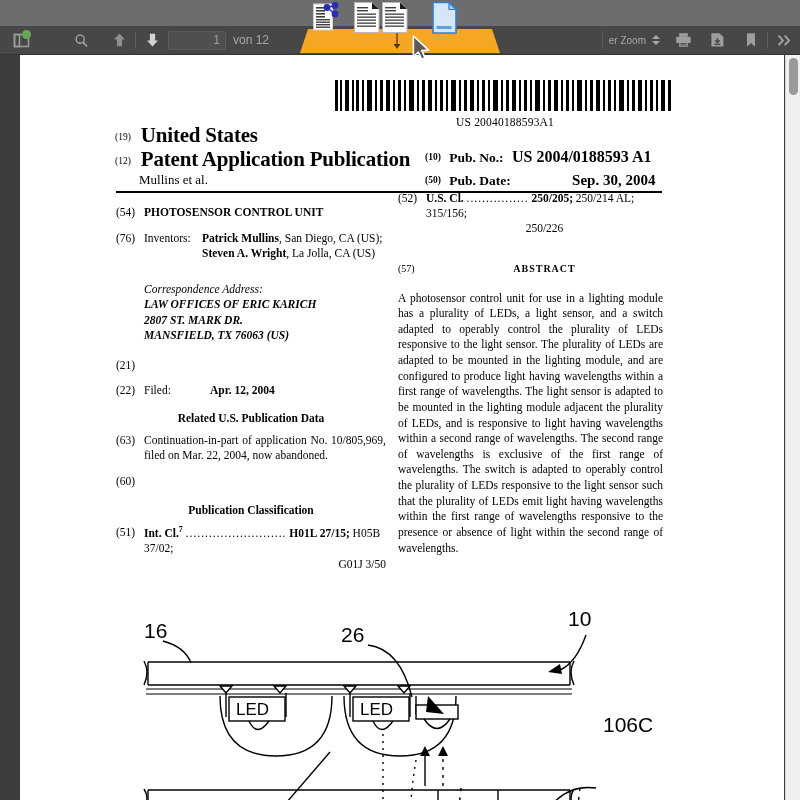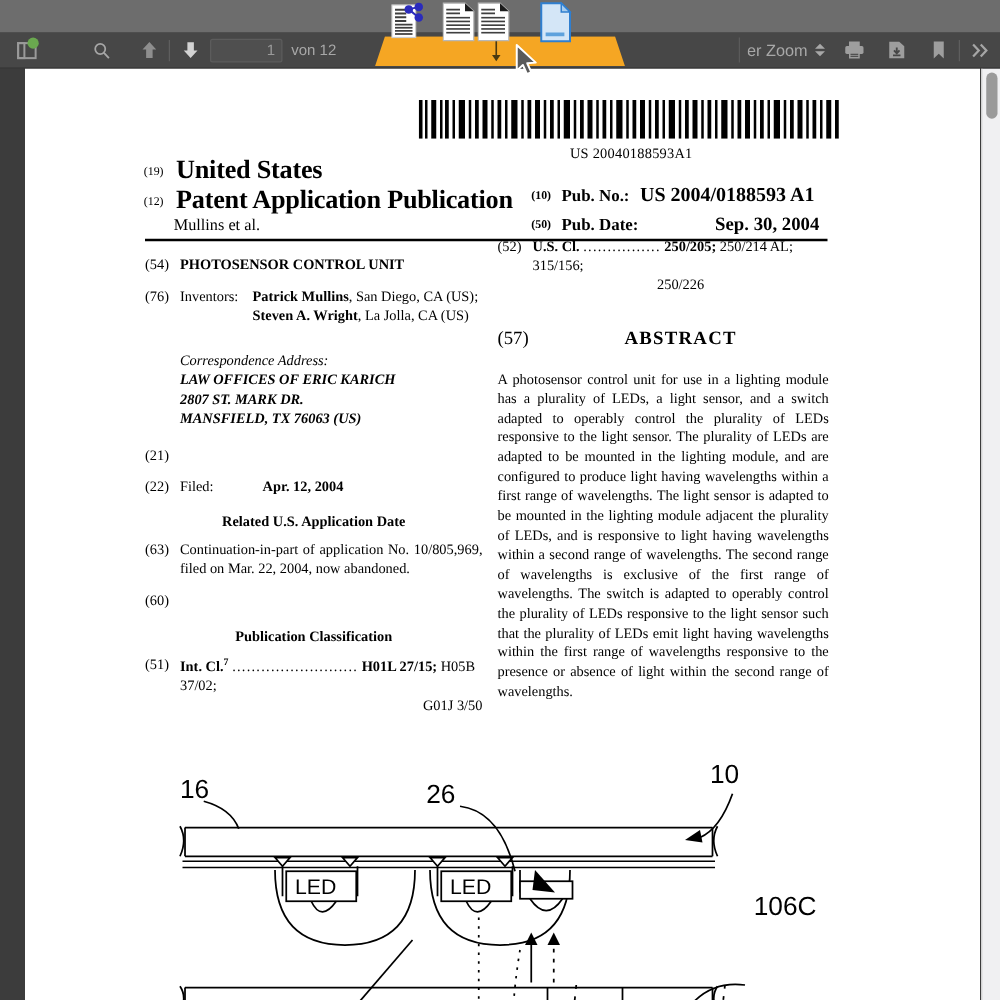--- a/index.html
+++ b/index.html
@@ -48,21 +48,21 @@
     line-height: 17px; padding-right: 5px;
   }
   #pagecount {
     color: #a8a8a8; font-size: 12px; margin-left: 7px; white-space: nowrap;
   }
 
   #toolbar-mid { flex: 1 1 auto; }
 
   #zoom-select {
     display: flex; align-items: center; gap: 6px;
-    color: #a8a8a8; font-size: 13px;
+    color: #a8a8a8; font-size: 10px;
     height: 20px; padding: 0 5px 0 6px;
     margin-right: 6px;
     max-width: 92px; overflow: hidden; white-space: nowrap;
     border-left: 1px solid #5a5a5a;
   }
   #zoom-select .lbl {
     overflow: hidden; text-overflow: clip; direction: rtl;
   }
   .spinner { display:flex; flex-direction:column; gap:2px; }
   .spinner i {
@@ -165,21 +165,21 @@
   .fld { position: relative; display: flex; font-size: 11.5px; line-height: 1.32; margin-bottom: 9px; }
   .fld .num { width: 28px; flex: 0 0 28px; }
   .fld .body { flex: 1 1 auto; }
   .b { font-weight: bold; }
   .ctr { text-align: center; font-weight: bold; font-size: 11.5px; margin: 12px 0 9px; }
   .just { text-align: justify; }
   .inv-row { display: flex; }
   .inv-label { flex: 0 0 58px; }
   .addr { margin-top: 11px; line-height: 1.35; font-style: italic; }
 
-  .abs-head { display:flex; font-size: 15px; margin-top: 26px; }
+  .abs-head { display:flex; font-size: 10px; margin-top: 26px; }
   .abs-head .num { width:28px; flex:0 0 28px; }
   .abs-head .ttl { flex:1 1 auto; text-align:center; font-weight:bold; letter-spacing:1px; }
   .abs-text {
     margin-top: 17px; font-size: 11.5px; line-height: 1.36; text-align: justify;
     font-family: "Liberation Serif", serif;
   }
 
   
   #figure { position: absolute; left: 96px; top: 545px; width: 560px; height: 260px; }
 </style>
@@ -484,21 +484,21 @@
             <span class="num">(21)</span>
           </div>
 
           <div class="fld" style="margin-top:10px">
             <span class="num">(22)</span>
             <span class="body">
               <span style="display:inline-block;width:66px">Filed:</span><span class="b">Apr. 12, 2004</span>
             </span>
           </div>
 
-          <div class="ctr" style="margin-top:14px">Related U.S. Application Date</div>
+          <div class="ctr" style="margin-top:14px">Related U.S. Publication Data</div>
 
           <div class="fld">
             <span class="num">(63)</span>
             <span class="body just">Continuation-in-part of application No. 10/805,969, filed on Mar. 22, 2004, now abandoned.</span>
           </div>
 
           <div class="fld" style="margin-top:11px">
             <span class="num">(60)</span>
           </div>
 

